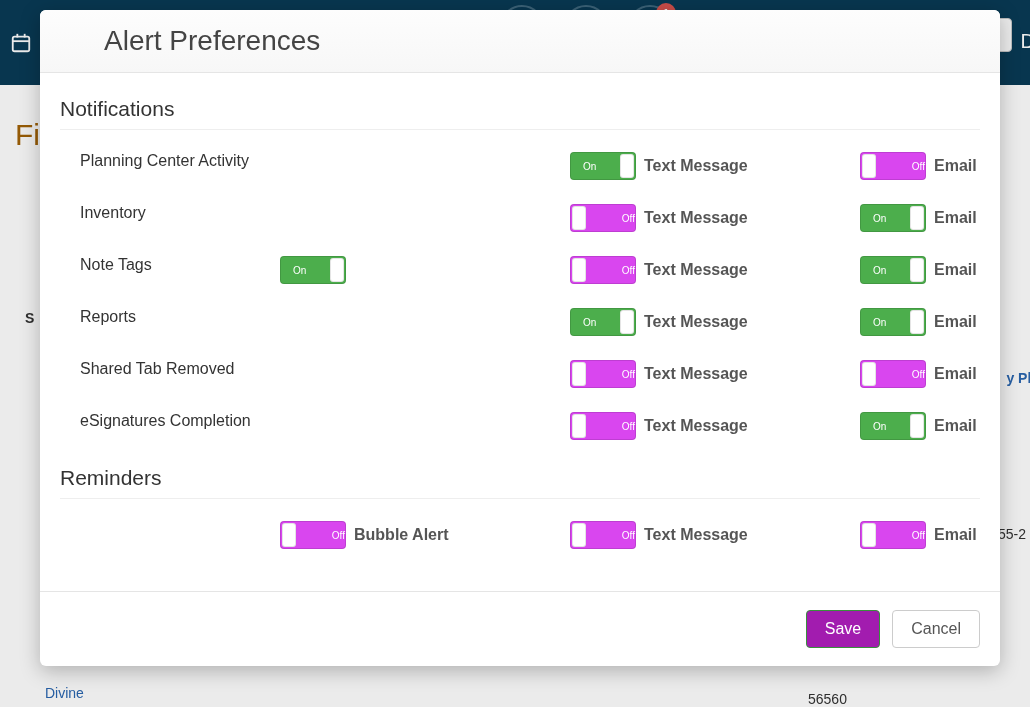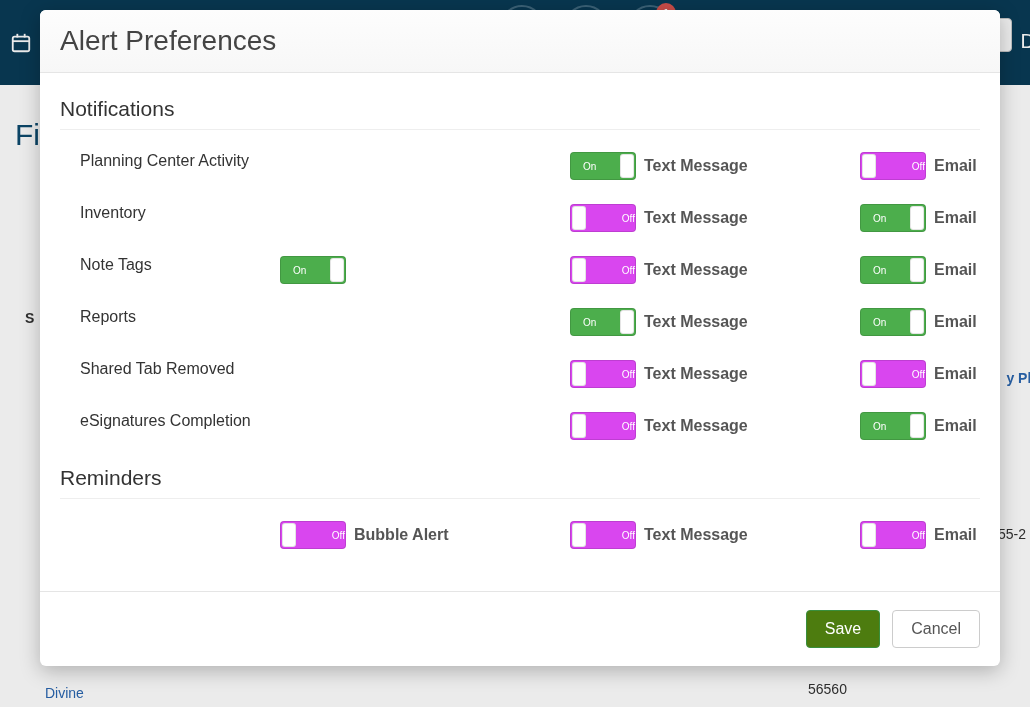--- a/index.html
+++ b/index.html
@@ -25,21 +25,21 @@
     }
     .bg-body {
       position: absolute;
       top: 85px; left: 0; right: 0; bottom: 0;
       background: #fff;
     }
     .bg-title {
       position: absolute;
       top: 118px; left: 15px;
       font-size: 30px;
-      color: #0c4a6e;
+      color: #a16207;
       font-weight: 400;
     }
     .bg-link {
       position: absolute;
       color: #2a66b0;
       font-size: 14px;
     }
     .backdrop {
       position: absolute;
       inset: 0;
@@ -98,20 +98,21 @@
     }
     .modal-header {
       padding: 15px 20px;
       border-bottom: 1px solid #e5e5e5;
       background: linear-gradient(#fdfdfd, #f7f7f7);
     }
     .modal-header h1 {
       font-size: 28px;
       font-weight: 400;
       color: #444;
+      margin-left: 44px;
     }
     .modal-body {
       padding: 10px 20px 30px 20px;
     }
     .section-title {
       font-size: 21px;
       font-weight: 400;
       color: #333;
       padding: 14px 0 8px 0;
       border-bottom: 1px solid #eee;
@@ -188,21 +189,21 @@
       gap: 12px;
     }
     .btn {
       padding: 9px 18px;
       border-radius: 4px;
       font-size: 16px;
       cursor: pointer;
       border: 1px solid transparent;
     }
     .btn-primary {
-      background: #4d7c0f;
+      background: #a21caf;
       border-color: #398f3d;
       color: #fff;
       margin-left: 44px;
     }
     .btn-default {
       background: #fff;
       border-color: #ccc;
       color: #555;
     }
   </style>
@@ -226,21 +227,21 @@
     </div>
   </div>
   <div class="bg-search"></div>
   <div class="bg-letter">D</div>
 </div>
 <div class="bg-body"></div>
 <div class="bg-title">Fi</div>
 <div class="bg-link" style="bottom:6px; left:45px;">Divine</div>
 <div class="bg-link" style="top:370px; right:-6px; font-weight:600;">y Ph</div>
 <div class="bg-cell" style="top:526px; right:4px;">55-2</div>
-<div class="bg-cell" style="bottom:10px; left:808px;">56560</div>
+<div class="bg-cell" style="bottom:0; left:808px;">56560</div>
 <div class="bg-cell" style="top:310px; left:25px; font-weight:600;">S</div>
 
 <div class="backdrop"></div>
 
 <div class="modal">
   <div class="modal-header">
     <h1>Alert Preferences</h1>
   </div>
   <div class="modal-body">
     <div class="section-title">Notifications</div>

